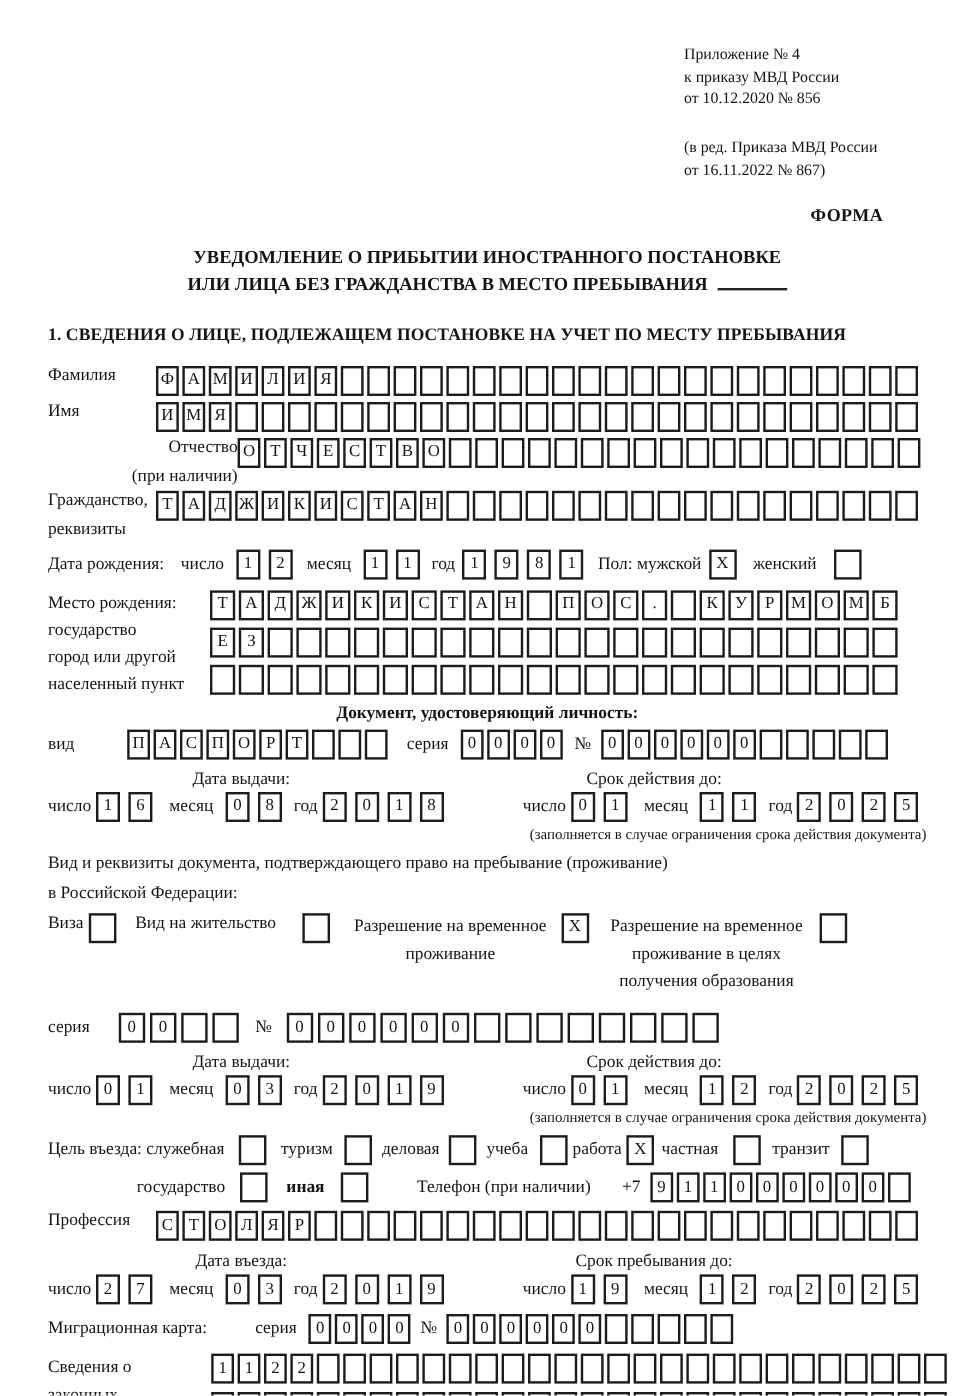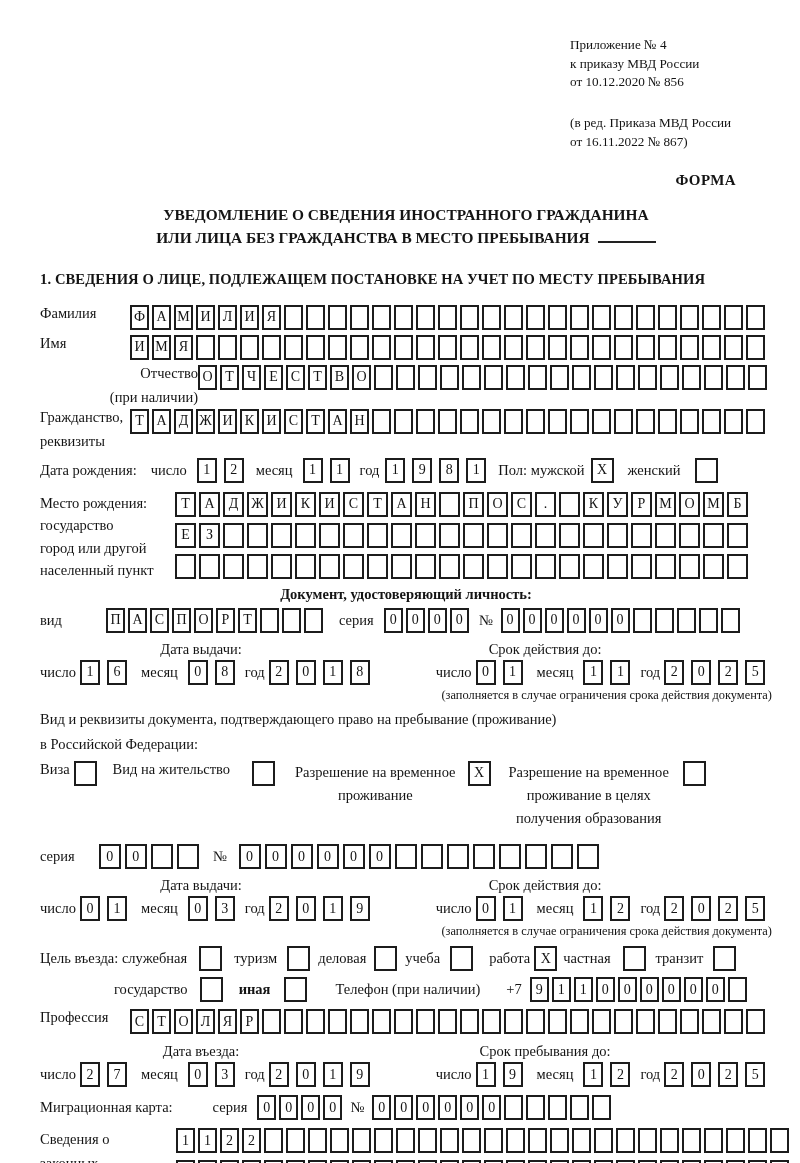--- a/index.html
+++ b/index.html
@@ -52,21 +52,21 @@
     <div>к приказу МВД России</div>
     <div>от 10.12.2020 № 856</div>
     <div class="sub">
       <div>(в ред. Приказа МВД России</div>
       <div>от 16.11.2022 № 867)</div>
     </div>
   </div>
   <div class="forma">ФОРМА</div>
 
   <div class="title">
-    <div>УВЕДОМЛЕНИЕ О СВЕДЕНИЯ ИНОСТРАННОГО ГРАЖДАНИНА</div>
+    <div>УВЕДОМЛЕНИЕ О ПРИБЫТИИ ИНОСТРАННОГО ПОСТАНОВКЕ</div>
     <div><span>ИЛИ ЛИЦА БЕЗ ГРАЖДАНСТВА В МЕСТО ПРЕБЫВАНИЯ</span><span class="blank-line"></span></div>
   </div>
 
   <div class="sec1">1. СВЕДЕНИЯ О ЛИЦЕ, ПОДЛЕЖАЩЕМ ПОСТАНОВКЕ НА УЧЕТ ПО МЕСТУ ПРЕБЫВАНИЯ</div>
 
   <div class="row" style="margin-top:17px;">
     <div class="lbl" style="width:90px;">Фамилия</div>
     <div class="cells">
         <div class="cell">Ф</div>
         <div class="cell">А</div>
@@ -499,34 +499,34 @@
 
   <div class="row" style="margin-top:7px; align-items:center;">
     <span class="lbl">Цель въезда: служебная</span>
     <div class="cell checkbox" style="margin-left:12px;"></div>
     <span class="lbl" style="margin-left:12px;">туризм</span>
     <div class="cell checkbox" style="margin-left:10px;"></div>
     <span class="lbl" style="margin-left:8px;">деловая</span>
     <div class="cell checkbox" style="margin-left:8px;"></div>
     <span class="lbl" style="margin-left:8px;">учеба</span>
     <div class="cell checkbox" style="margin-left:10px;"></div>
-    <span class="lbl" style="margin-left:16px;">работа</span>
+    <span class="lbl" style="margin-left:4px;">работа</span>
     <div class="cell checkbox" style="margin-left:4px;">X</div>
     <span class="lbl" style="margin-left:6px;">частная</span>
     <div class="cell checkbox" style="margin-left:12px;"></div>
     <span class="lbl" style="margin-left:10px;">транзит</span>
     <div class="cell checkbox" style="margin-left:10px;"></div>
   </div>
 
   <div class="row" style="margin-top:6px; align-items:center; padding-left:74px;">
     <span class="lbl">государство</span>
     <div class="cell checkbox" style="margin-left:12px;"></div>
     <span class="lbl" style="margin-left:16px;font-weight:bold;">иная</span>
     <div class="cell checkbox" style="margin-left:14px;"></div>
-    <span class="lbl" style="margin-left:28px;">Телефон (при наличии)</span>
+    <span class="lbl" style="margin-left:40px;">Телефон (при наличии)</span>
     <span class="lbl" style="margin-left:26px;">+7</span>
     <div class="cells" style="margin-left:8px;">
         <div class="cell">9</div>
         <div class="cell">1</div>
         <div class="cell">1</div>
         <div class="cell">0</div>
         <div class="cell">0</div>
         <div class="cell">0</div>
         <div class="cell">0</div>
         <div class="cell">0</div>

